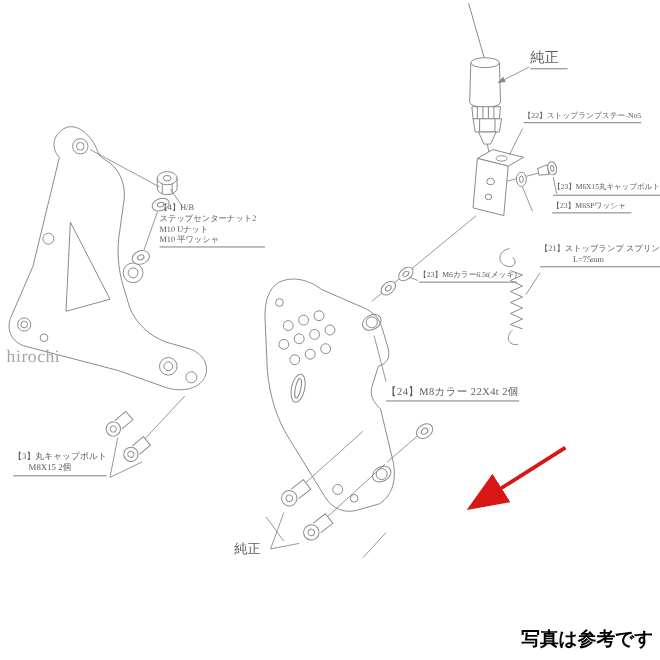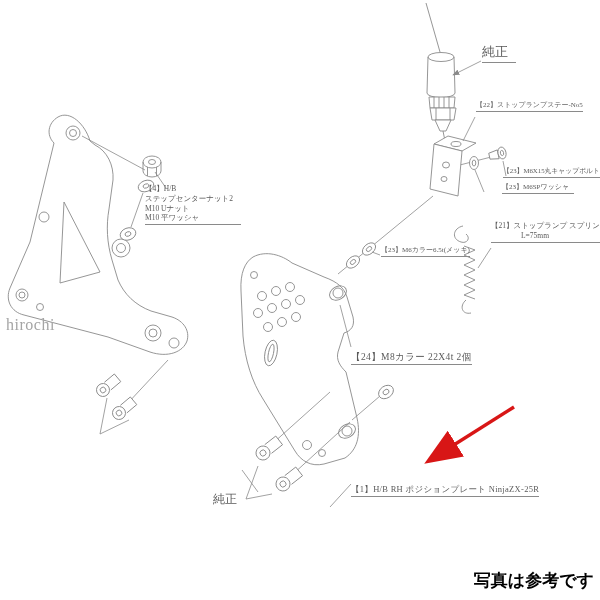--- a/index.html
+++ b/index.html
@@ -255,22 +255,25 @@
 
   <div class="cad c24 ul">【24】M8カラー 22X4t 2個</div>
 
   <div class="cad c4 ul">
     <div>【4】H/B</div>
     <div>ステップセンターナット2</div>
     <div>M10 Uナット</div>
     <div>M10 平ワッシャ</div>
   </div>
 
-
-
-  <div class="cad c1 ul">【1】H/B RH ポジションプレート NinjaZX-25R</div>
+  <div class="cad c3 ul">
+    <div>【3】丸キャップボルト</div>
+    <div class="ind">M8X15 2個</div>
+  </div>
+
+
 
   <div class="cad c-genuine-bottom">純正</div>
 
   <div class="cad watermark">hirochi</div>
 
   <div class="cad footer">写真は参考です</div>
 </div>
 
 </body></html>

